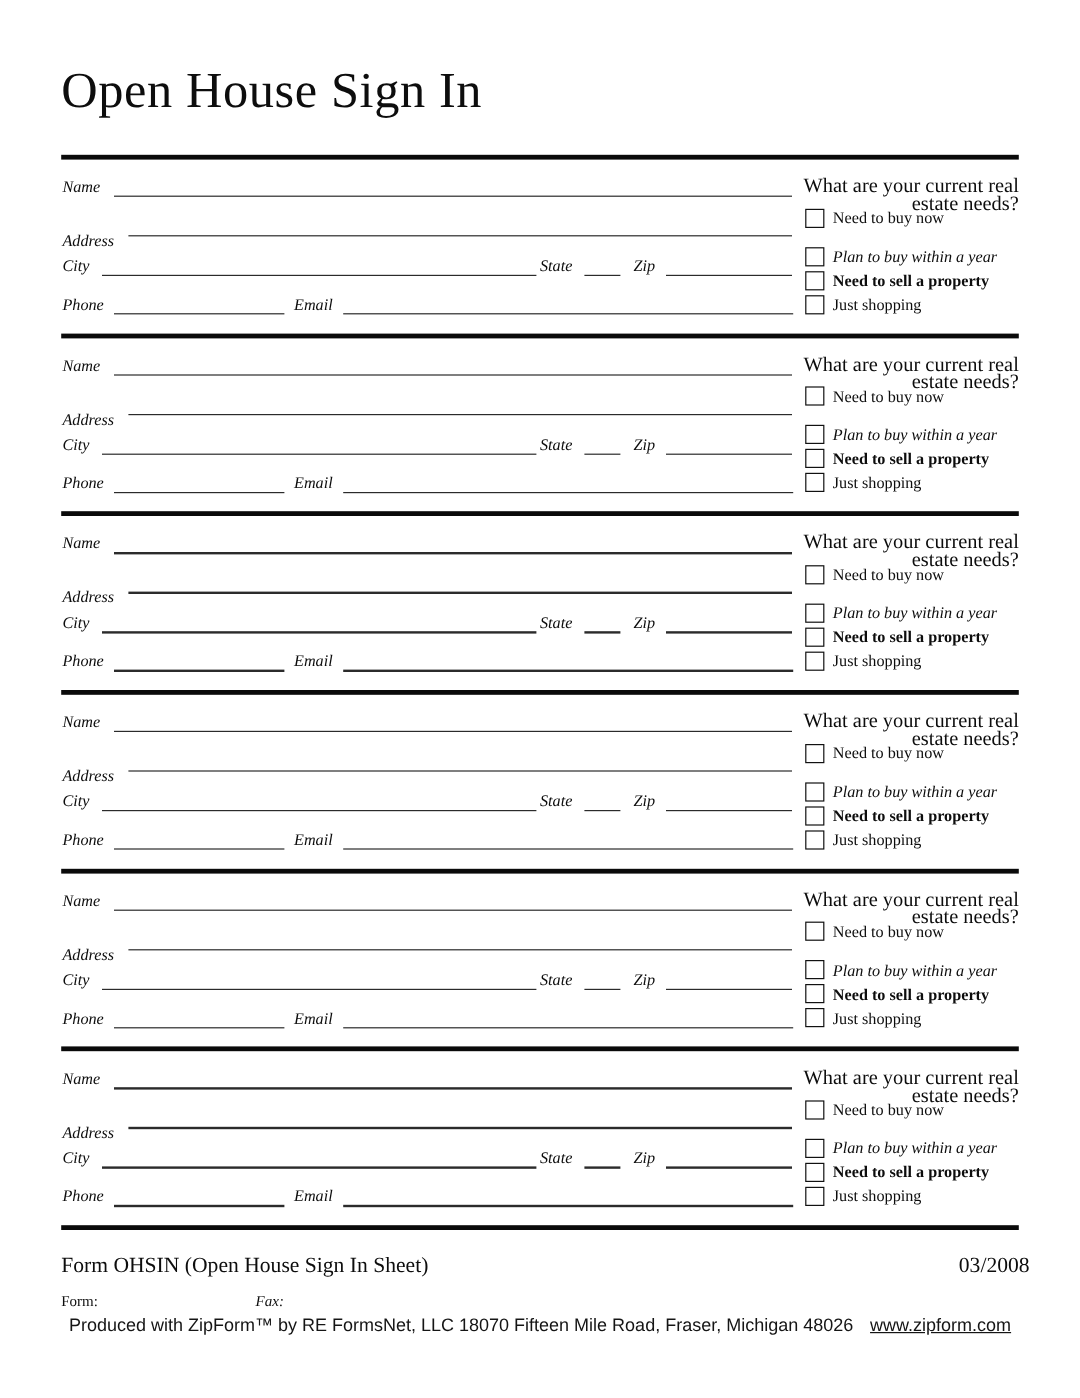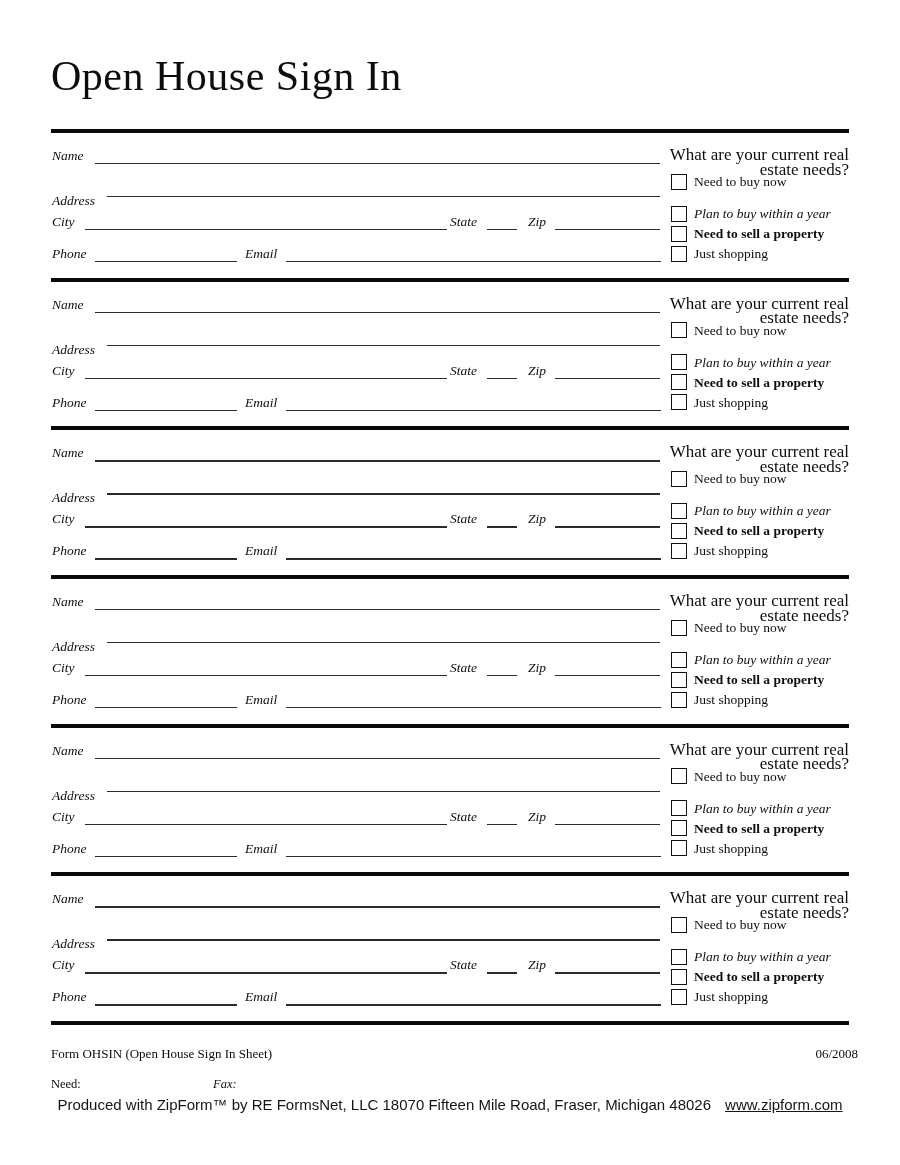--- a/index.html
+++ b/index.html
@@ -58,21 +58,21 @@
   .cbbox {
     width:14px; height:14px; flex:0 0 auto;
     border:1.6px solid #111; background:#fff; box-sizing:content-box;
   }
   .cblabel { font-size:13.5px; line-height:15px; white-space:nowrap; }
 
   
   .footer-row1 {
     position:absolute; left:51px; top:1046px; width:807px;
     display:flex; justify-content:space-between;
-    font-size:13px; line-height:16px;
+    font-size:18px; line-height:16px;
   }
   .footer-row2 {
     position:absolute; left:51px; top:1076px; width:807px;
     font-size:12.5px; line-height:16px;
   }
   .fax-label { position:absolute; left:162px; top:0;font-style:italic; }
   .produced {
     position:absolute; left:0; top:1098px; width:900px;
     text-align:center;
     font-family:"Liberation Sans", sans-serif;
@@ -331,25 +331,25 @@
     <div class="cbrow r3">
       <span class="cbbox"></span>
       <span class="cblabel">Just shopping</span>
     </div>
   </div>
 <div class="closing-sep"></div>
     </div>
 
   <div class="footer-row1">
     <span>Form OHSIN (Open House Sign In Sheet)</span>
-    <span>06/2008</span>
+    <span>03/2008</span>
   </div>
 
   <div class="footer-row2">
-    <span>Need:</span>
+    <span>Form:</span>
     <span class="fax-label">Fax:</span>
   </div>
 
   <div class="produced">
     <span>Produced with ZipForm™ by RE FormsNet, LLC 18070 Fifteen Mile Road, Fraser, Michigan 48026</span><span class="zip-link">www.zipform.com</span>
   </div>
 
 </div>
 
 </body></html>

